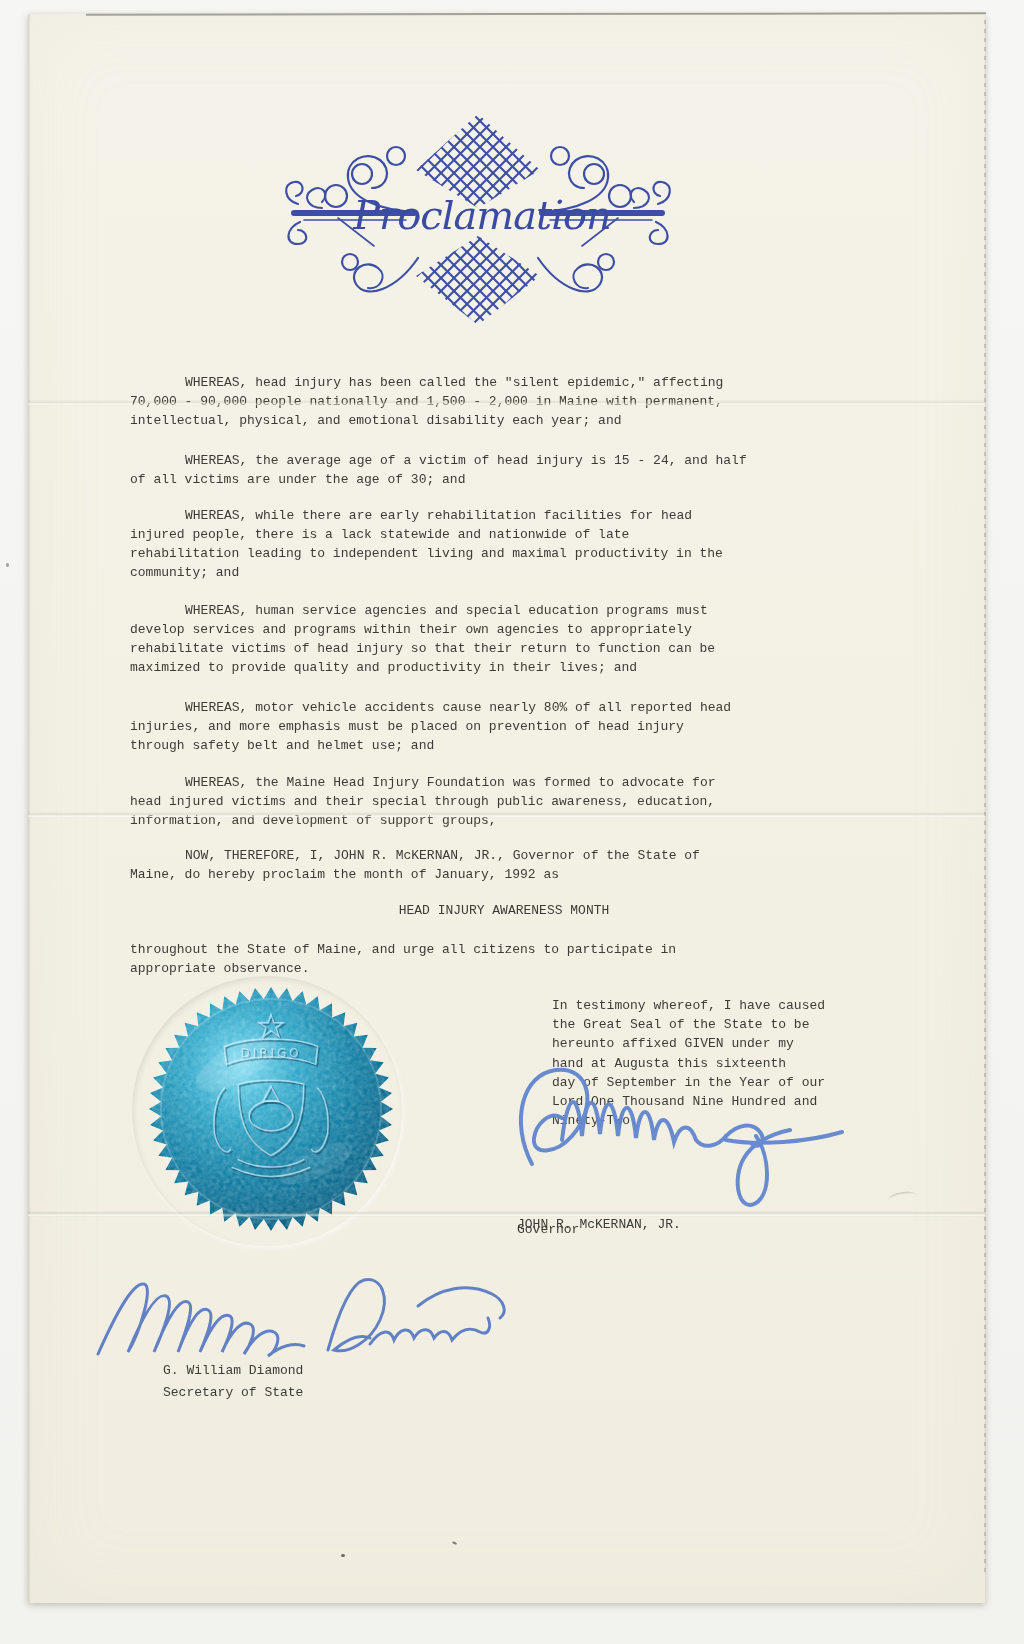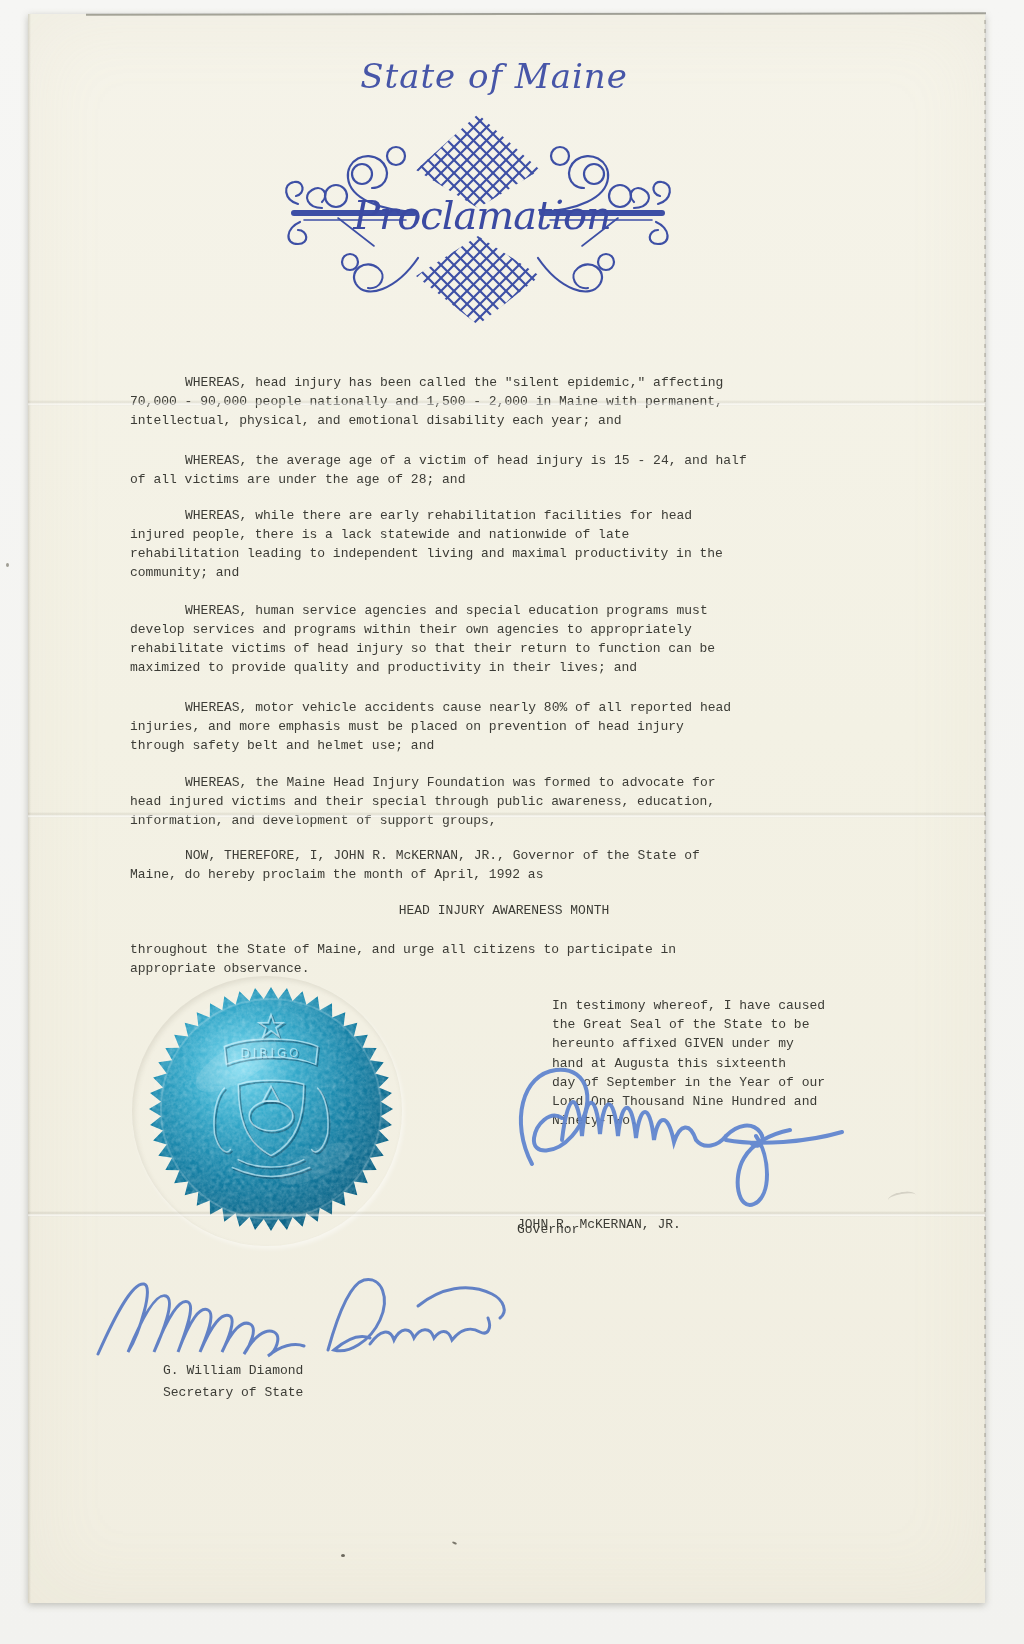--- a/index.html
+++ b/index.html
@@ -72,21 +72,20 @@
 <body>
 
 <div class="scan">
   <div class="speck speck3"></div>
 
   <div class="paper">
     <div class="edge-top"></div>
     <div class="edge-right"></div>
     <div class="edge-left"></div>
 
-    <div class="letterhead">State of Maine</div>
 
     <svg class="ornament" viewBox="0 0 400 215" fill="none" stroke="#3d4fa5" stroke-width="2.2" stroke-linecap="round">
       <defs>
         <clipPath id="crownClip">
             <path d="M200,2 L262,58 L200,96 L138,58 Z"></path>
           </clipPath>
         <clipPath id="botClip">
             <path d="M200,213 L262,164 L200,124 L138,164 Z"></path>
           </clipPath>
         <g id="latticeLines" stroke="#3d4fa5" stroke-width="2.1">
@@ -184,37 +183,37 @@
       <circle cx="72" cy="150" r="8"></circle>
       <path d="M260,146 C282,178 312,188 322,172 C330,158 312,146 300,156 C290,164 298,178 310,176"></path>
       <circle cx="328" cy="150" r="8"></circle>
     </svg>
     <div class="emblem-word">Proclamation</div>
 
     <div class="typed para indent p1">WHEREAS, head injury has been called the "silent epidemic," affecting
 70,000 - 90,000 people nationally and 1,500 - 2,000 in Maine with permanent,
 intellectual, physical, and emotional disability each year; and</div>
     <div class="typed para indent p2">WHEREAS, the average age of a victim of head injury is 15 - 24, and half
-of all victims are under the age of 28; and</div>
+of all victims are under the age of 30; and</div>
     <div class="typed para indent p3">WHEREAS, while there are early rehabilitation facilities for head
 injured people, there is a lack statewide and nationwide of late
 rehabilitation leading to independent living and maximal productivity in the
 community; and</div>
     <div class="typed para indent p4">WHEREAS, human service agencies and special education programs must
 develop services and programs within their own agencies to appropriately
 rehabilitate victims of head injury so that their return to function can be
 maximized to provide quality and productivity in their lives; and</div>
     <div class="typed para indent p5">WHEREAS, motor vehicle accidents cause nearly 80% of all reported head
 injuries, and more emphasis must be placed on prevention of head injury
 through safety belt and helmet use; and</div>
     <div class="typed para indent p6">WHEREAS, the Maine Head Injury Foundation was formed to advocate for
 head injured victims and their special through public awareness, education,
 information, and development of support groups,</div>
     <div class="typed para indent p7">NOW, THEREFORE, I, JOHN R. McKERNAN, JR., Governor of the State of
-Maine, do hereby proclaim the month of April, 1992 as</div>
+Maine, do hereby proclaim the month of January, 1992 as</div>
     <div class="typed para p8">throughout the State of Maine, and urge all citizens to participate in
 appropriate observance.</div>
     <div class="typed heading">HEAD INJURY AWARENESS MONTH</div>
     <div class="typed testimony">In testimony whereof, I have caused
 the Great Seal of the State to be
 hereunto affixed GIVEN under my
 hand at Augusta this sixteenth
 day of September in the Year of our
 Lord One Thousand Nine Hundred and
 Ninety-Two.</div>

